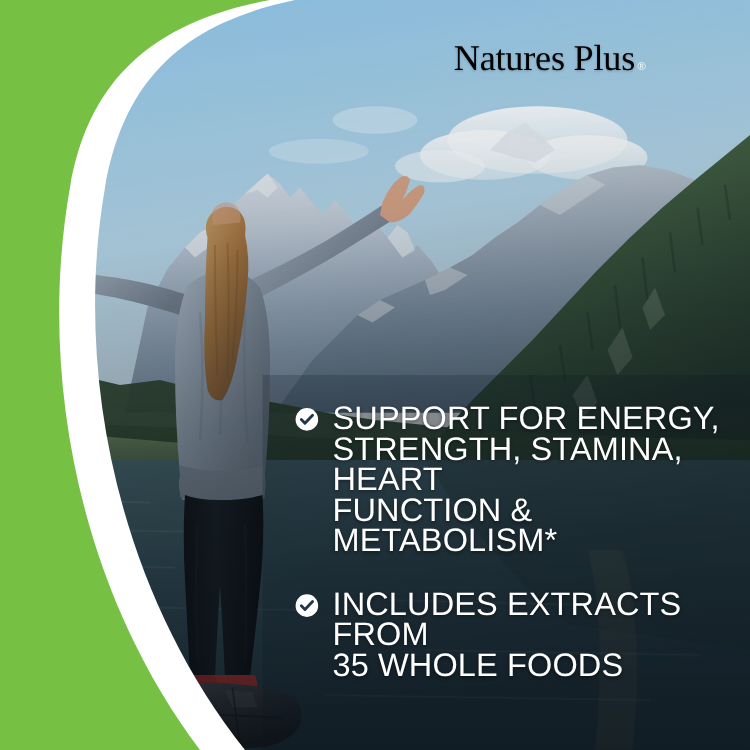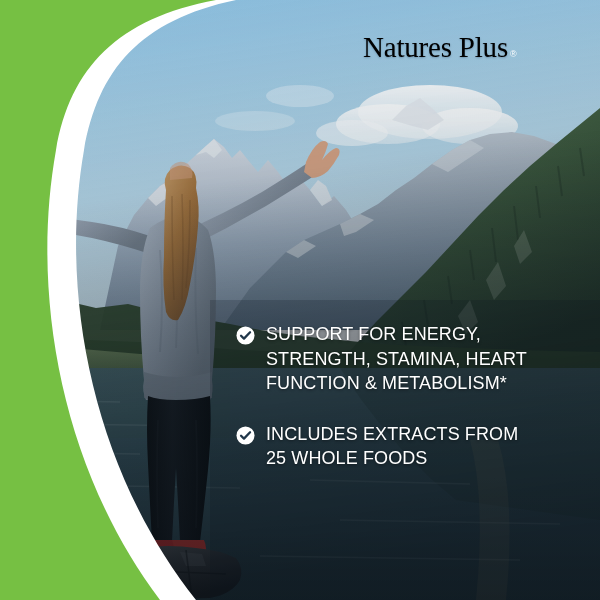--- a/index.html
+++ b/index.html
@@ -71,21 +71,21 @@
   .bullet:last-child{margin-bottom:0;}
   .check{
     flex:0 0 auto;
     width:19px;height:19px;
     margin-top:4px;margin-right:11px;
   }
   .check svg{display:block;width:19px;height:19px;}
   .bullet-text{
     color:#ffffff;
     font-family:"Liberation Sans", sans-serif;
-    font-size:18px;
+    font-size:26px;
     line-height:24.5px;
     letter-spacing:.1px;
     font-weight:400;
     text-shadow:0 1px 3px rgba(0,0,0,.45);
     white-space:pre-line;
   }
 </style>
 </head>
 <body>
 
@@ -353,18 +353,18 @@
 
 
     <div class="bullet">
       <span class="check">
         <svg viewBox="0 0 20 20" xmlns="http://www.w3.org/2000/svg">
           <circle cx="10" cy="10" r="9.5" fill="#ffffff"></circle>
           <path d="M5.3 10.2 L8.4 13.3 L14.8 6.6" fill="none" stroke="#20364a" stroke-width="2.4" stroke-linecap="round" stroke-linejoin="round"></path>
         </svg>
       </span>
       <span class="bullet-text">INCLUDES EXTRACTS FROM
-25 WHOLE FOODS</span>
+35 WHOLE FOODS</span>
     </div>
 
   </div>
 
 </div>
 
 </body></html>

